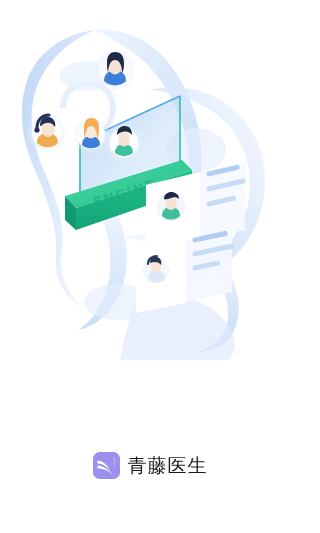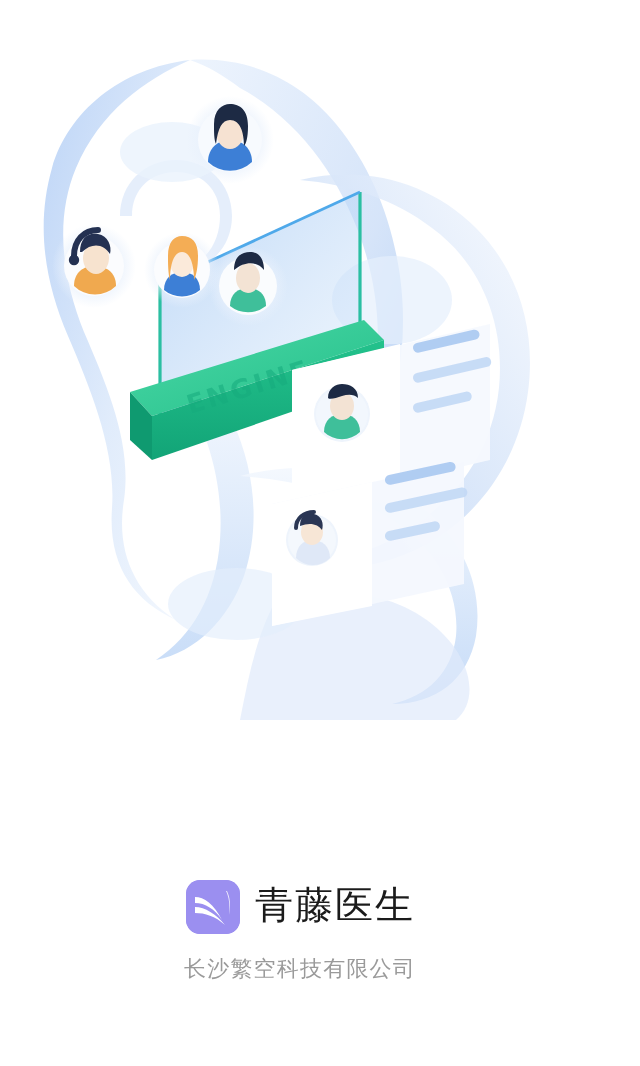--- a/index.html
+++ b/index.html
@@ -32,20 +32,21 @@
     top:440px;
     display:flex;
     flex-direction:column;
     align-items:center;
   }
   .brand-row{
     display:flex;
     align-items:center;
     justify-content:center;
     gap:8px;
+    margin-top:12px;
   }
   .logo-mark{
     width:27px;height:27px;
     border-radius:7px;
     background:#9b8ff0;
     position:relative;
     overflow:hidden;
     flex:none;
   }
   .logo-mark svg{display:block;width:27px;height:27px;}
@@ -250,16 +251,15 @@
       <span class="logo-mark">
         <svg viewBox="0 0 27 27" xmlns="http://www.w3.org/2000/svg">
           <rect x="0" y="0" width="27" height="27" rx="7" fill="#9b8ff0"></rect>
           <path d="M4.5,8.5 C9,8.5 14,12 18,20 C14.5,14.5 9.5,11.5 4.5,11.5 Z" fill="#ffffff"></path>
           <path d="M4.5,13.5 C9.5,13.5 15,17 19.5,22.5 C14.5,18 9.5,16.5 4.5,16.5 Z" fill="#ffffff"></path>
           <path d="M20.5,5.5 C22,8.5 22.5,13 21.5,17.5 C22,12.5 21.5,8.5 20,5.5 Z" fill="#ffffff" opacity=".85"></path>
         </svg>
       </span>
       <span class="brand-name">青藤医生</span>
     </div>
-    <div class="company">长沙繁空科技有限公司</div>
   </div>
 
 </div>
 
 </body></html>

